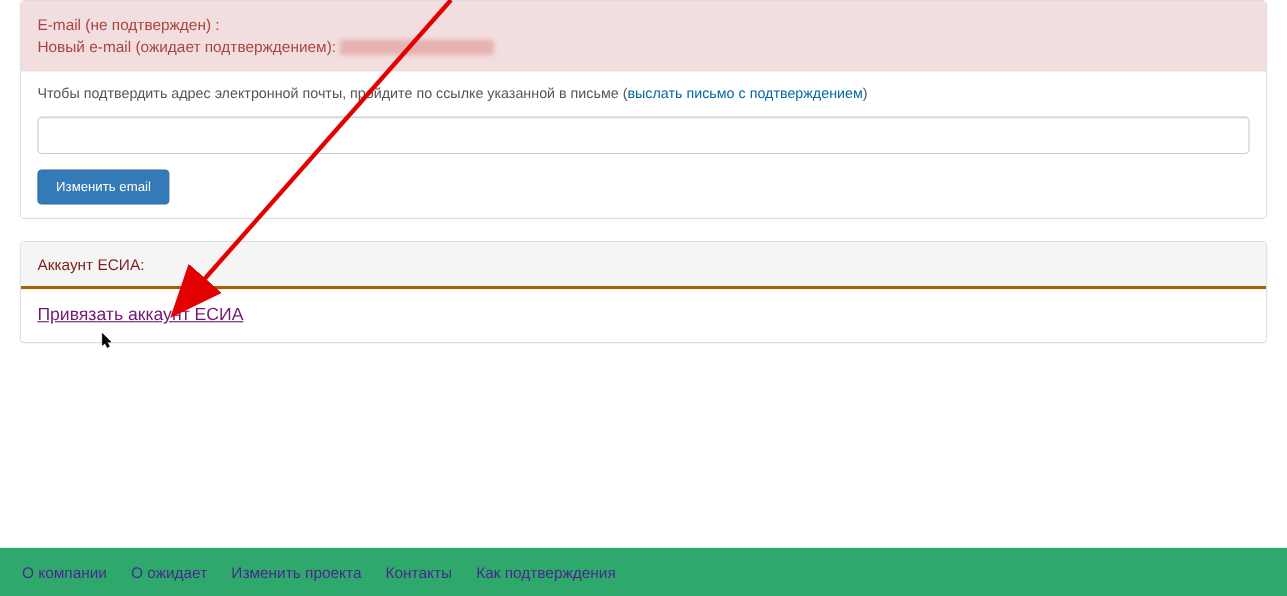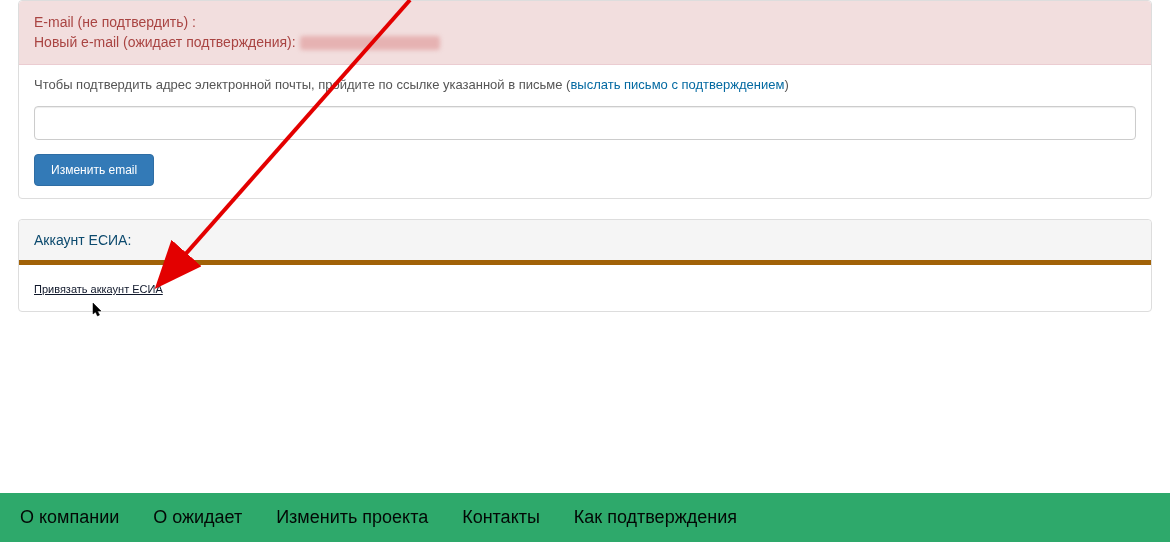--- a/index.html
+++ b/index.html
@@ -14,43 +14,43 @@
     
     .panel-body { padding: 12px 15px; }
     .confirm-text { color: #555; font-size: 13px; }
     .confirm-text a { color: #0369a1; text-decoration: none; }
     .confirm-text .paren { color: #555; }
     
     .email-input { width: 100%; height: 34px; border: 1px solid #ccc; border-radius: 4px; padding: 6px 12px; margin-top: 14px; background: #fff; box-shadow: inset 0 1px 1px rgba(0,0,0,.075); font-size: 14px; }
     
     .btn-primary { background: #337ab7; color: #fff; border: 1px solid #2e6da4; border-radius: 4px; padding: 8px 16px; font-size: 12px; cursor: pointer; margin-top: 14px; }
     
-    .esia-header { background: #f5f5f5; color: #0c4a6e; padding: 12px 15px; border-bottom: 5px solid #a16207; border-top-left-radius: 4px; border-top-right-radius: 4px; font-size: 14px; }
+    .esia-header { background: #f5f5f5; color: #7f1d1d; padding: 12px 15px; border-bottom: 3px solid #a16207; border-top-left-radius: 4px; border-top-right-radius: 4px; font-size: 14px; }
     .esia-body { padding: 15px; }
-    .esia-link { color: #0f172a; font-size: 11px; }
+    .esia-link { color: #701a75; font-size: 16px; }
     
     .footer { position: absolute; bottom: 0; left: 0; right: 0; background: #2ea96b; color: #fff; padding: 0; }
     .footer-links { padding: 14px 20px; }
-    .footer-links a { color: #000000; text-decoration: none; margin-right: 30px; font-size: 18px; opacity: 0.95; }
+    .footer-links a { color: #4c1d95; text-decoration: none; margin-right: 18px; font-size: 14px; opacity: 0.95; }
     .footer-copy { padding: 8px 14px 14px 14px; font-size: 13px; opacity: 0.95; }
     
     .arrow-svg { position: absolute; top: 0; left: 0; pointer-events: none; }
     
     .cursor-icon { position: absolute; left: 89px; top: 302px; pointer-events: none; }
   </style>
 </head>
 <body>
 
 <div class="page">
 
   <div class="panel">
     <div class="alert-block">
-      <div>E-mail (не подтвердить) :</div>
+      <div>E-mail (не подтвержден) :</div>
       <div>
-        <span>Новый e-mail (ожидает подтверждения):</span>
+        <span>Новый e-mail (ожидает подтверждением):</span>
         <span class="blurred"></span>
       </div>
     </div>
     <div class="panel-body">
       <div class="confirm-text">
         <span>Чтобы подтвердить адрес электронной почты, пройдите по ссылке указанной в письме (</span><a href="#">выслать письмо с подтверждением</a><span class="paren">)</span>
       </div>
       <input type="text" class="email-input" value="" style="">
       <button class="btn-primary">Изменить email</button>
     </div>

